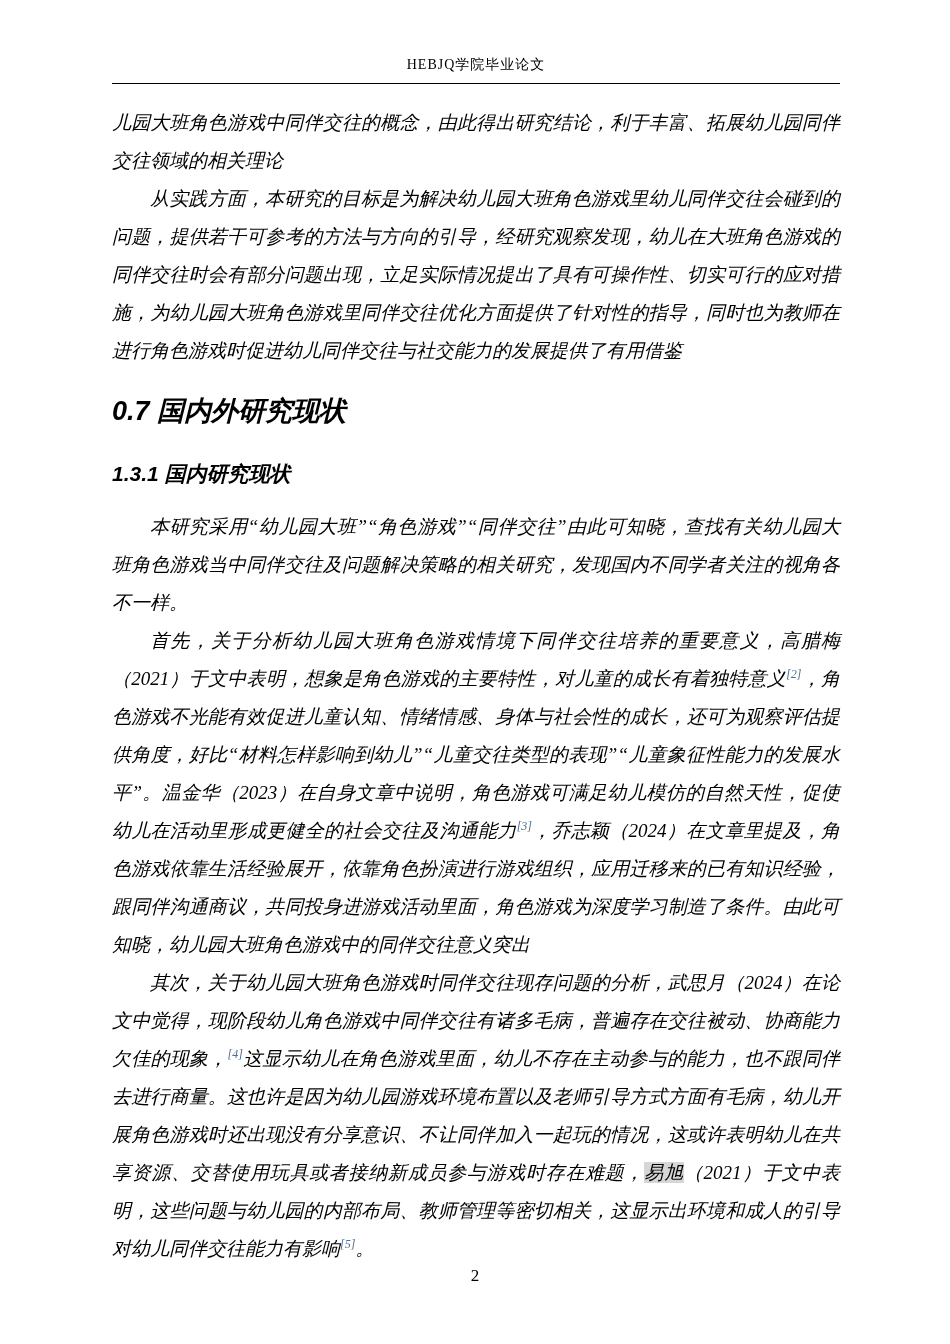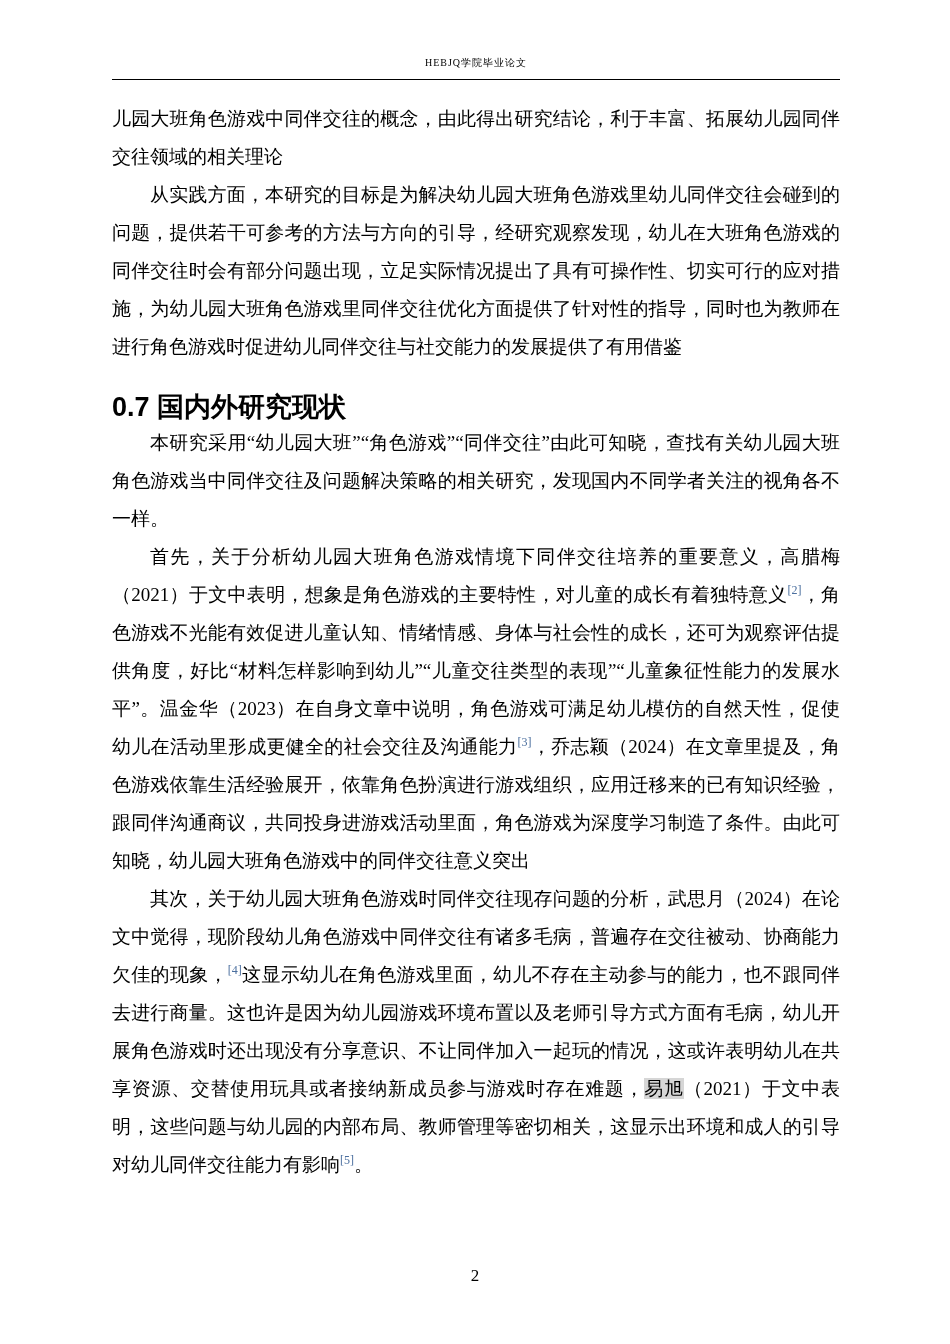--- a/index.html
+++ b/index.html
@@ -12,30 +12,30 @@
     color: #000000;
     overflow: hidden;
   }
   .page {
     position: absolute;
     inset: 0;
     padding: 56px 110px 0 112px;
   }
   .header { text-align: center; }
   .header-text {
-    font-size: 10px;
+    font-size: 14px;
     letter-spacing: 1px;
     padding-bottom: 9px;
   }
   .header-rule {
     border: none;
     border-top: 1.6px solid #000000;
     height: 0;
   }
-  .body-text { padding-top: 20px; }
+  .body-text { padding-top: 20px; font-style: italic; }
   .para {
     font-size: 19px;
     line-height: 38px;
     text-align: justify;
     text-indent: 2em;
   }
   .para.no-indent { text-indent: 0; }
   .h1 {
     font-family: "Liberation Sans", "DejaVu Sans", sans-serif;
     font-size: 27px;
@@ -73,20 +73,21 @@
   <div class="header">
     <div class="header-text">HEBJQ学院毕业论文</div>
     <div class="header-rule"></div>
   </div>
 
   <div class="body-text">
     <p class="para no-indent">儿园大班角色游戏中同伴交往的概念，由此得出研究结论，利于丰富、拓展幼儿园同伴交往领域的相关理论</p>
     <p class="para">从实践方面，本研究的目标是为解决幼儿园大班角色游戏里幼儿同伴交往会碰到的问题，提供若干可参考的方法与方向的引导，经研究观察发现，幼儿在大班角色游戏的同伴交往时会有部分问题出现，立足实际情况提出了具有可操作性、切实可行的应对措施，为幼儿园大班角色游戏里同伴交往优化方面提供了针对性的指导，同时也为教师在进行角色游戏时促进幼儿同伴交往与社交能力的发展提供了有用借鉴</p>
 
     <h1 class="h1">0.7 国内外研究现状</h1>
+    <h2 class="h2">1.3.1 国内研究现状</h2>
 
     <p class="para">本研究采用“幼儿园大班”“角色游戏”“同伴交往”由此可知晓，查找有关幼儿园大班角色游戏当中同伴交往及问题解决策略的相关研究，发现国内不同学者关注的视角各不一样。</p>
     <p class="para">首先，关于分析幼儿园大班角色游戏情境下同伴交往培养的重要意义，高腊梅（2021）于文中表明，想象是角色游戏的主要特性，对儿童的成长有着独特意义<sup class="ref">[2]</sup>，角色游戏不光能有效促进儿童认知、情绪情感、身体与社会性的成长，还可为观察评估提供角度，好比“材料怎样影响到幼儿”“儿童交往类型的表现”“儿童象征性能力的发展水平”。温金华（2023）在自身文章中说明，角色游戏可满足幼儿模仿的自然天性，促使幼儿在活动里形成更健全的社会交往及沟通能力<sup class="ref">[3]</sup>，乔志颖（2024）在文章里提及，角色游戏依靠生活经验展开，依靠角色扮演进行游戏组织，应用迁移来的已有知识经验，跟同伴沟通商议，共同投身进游戏活动里面，角色游戏为深度学习制造了条件。由此可知晓，幼儿园大班角色游戏中的同伴交往意义突出</p>
     <p class="para">其次，关于幼儿园大班角色游戏时同伴交往现存问题的分析，武思月（2024）在论文中觉得，现阶段幼儿角色游戏中同伴交往有诸多毛病，普遍存在交往被动、协商能力欠佳的现象，<sup class="ref">[4]</sup>这显示幼儿在角色游戏里面，幼儿不存在主动参与的能力，也不跟同伴去进行商量。这也许是因为幼儿园游戏环境布置以及老师引导方式方面有毛病，幼儿开展角色游戏时还出现没有分享意识、不让同伴加入一起玩的情况，这或许表明幼儿在共享资源、交替使用玩具或者接纳新成员参与游戏时存在难题，<span class="hl">易旭</span>（2021）于文中表明，这些问题与幼儿园的内部布局、教师管理等密切相关，这显示出环境和成人的引导对幼儿同伴交往能力有影响<sup class="ref">[5]</sup>。</p>
   </div>
 
   <div class="footer">
     <span>2</span>
   </div>
 

